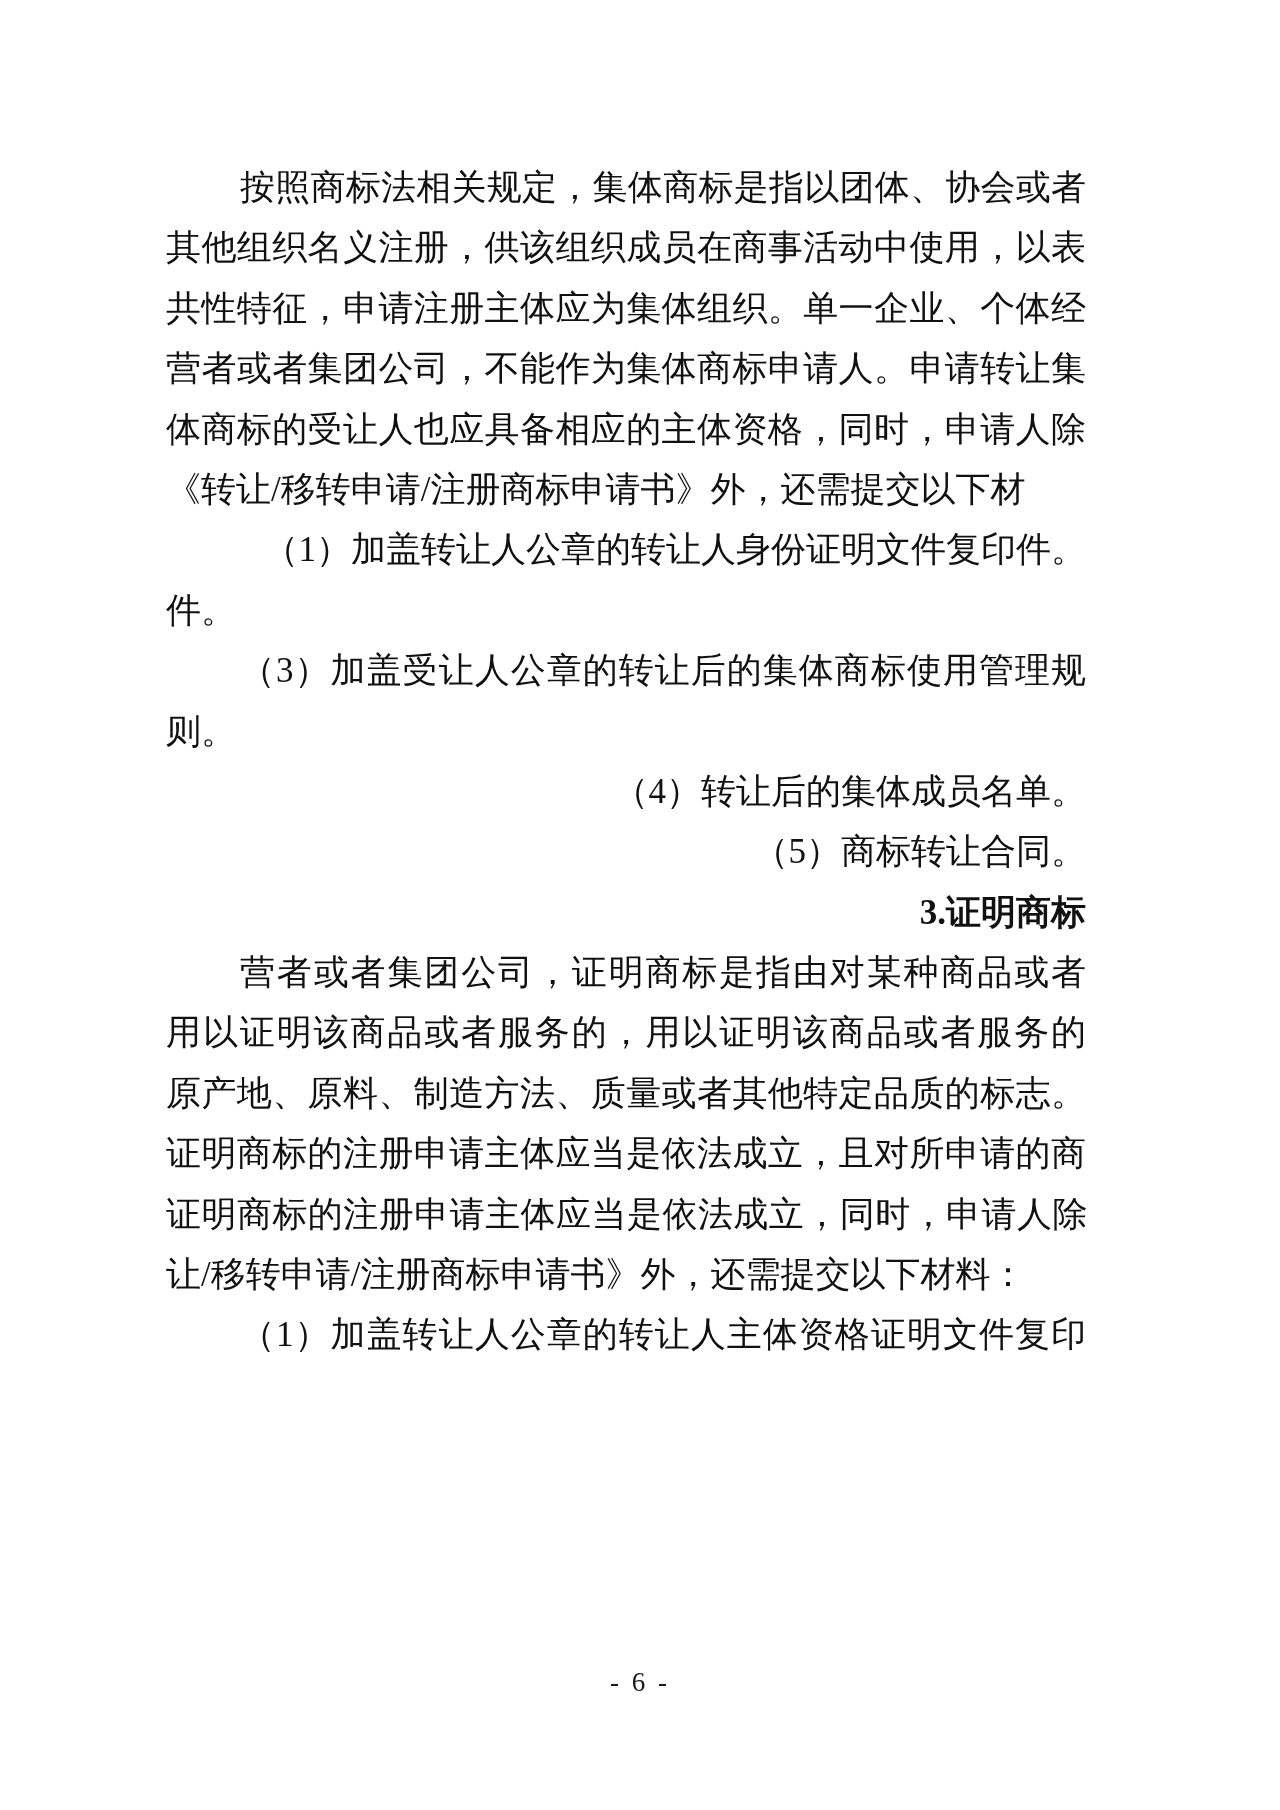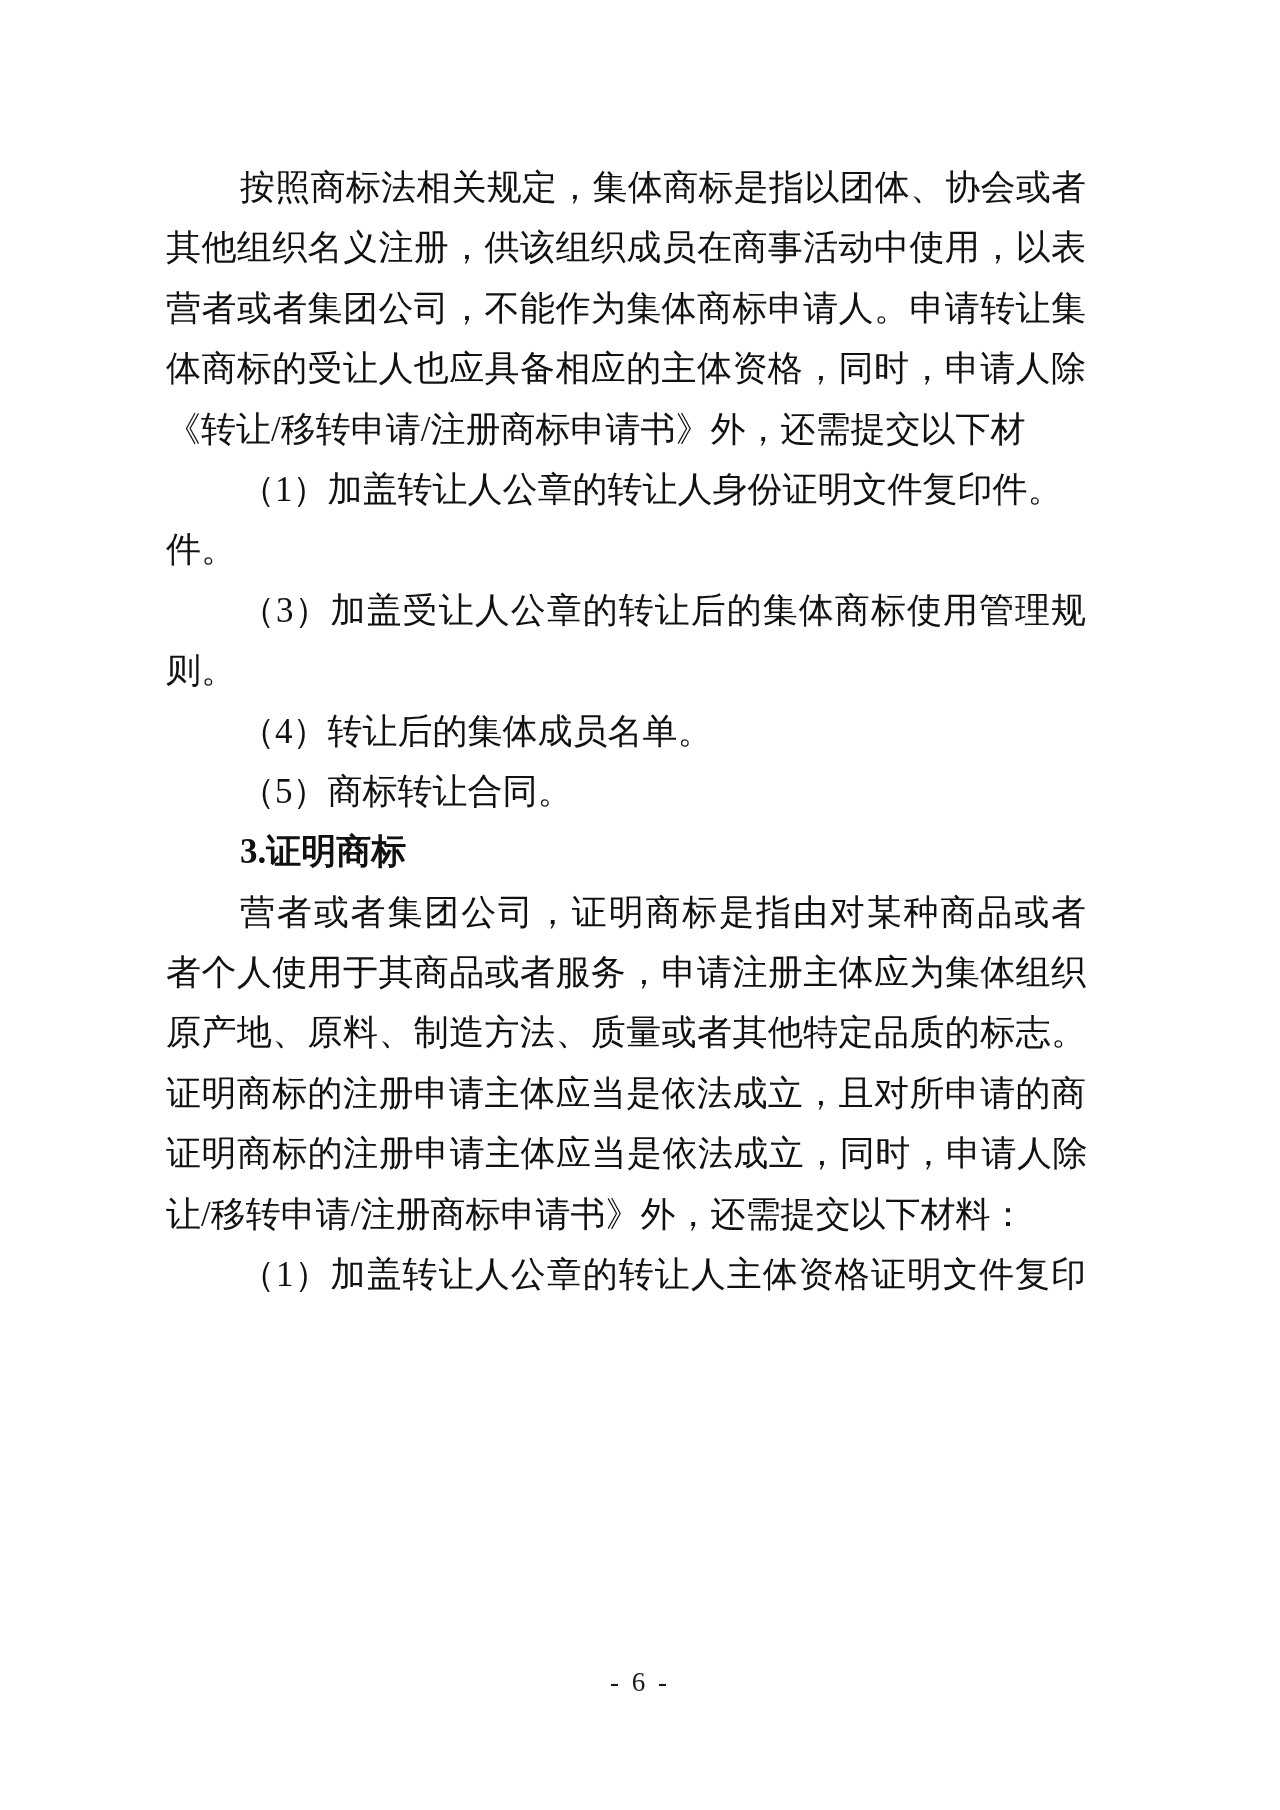--- a/index.html
+++ b/index.html
@@ -31,20 +31,21 @@
     overflow: hidden;
     text-align: left;
   }
   .j {
     text-align: justify;
     text-align-last: justify;
     text-justify: inter-character;
   }
   .ind {
     text-indent: 74px;
+    text-align: right;
   }
   .tight {
     letter-spacing: -1.5px;
   }
   .bold {
     font-weight: 700;
   }
   .footer {
     position: absolute;
     left: 0;
@@ -57,32 +58,33 @@
     color: #1a1a1a;
   }
 </style>
 </head>
 <body>
 
 <div class="page">
   <div class="body-block">
     <div class="line ind j">按照商标法相关规定，集体商标是指以团体、协会或者</div>
     <div class="line j">其他组织名义注册，供该组织成员在商事活动中使用，以表</div>
+    <div class="line j">共性特征，申请注册主体应为集体组织。单一企业、个体经</div>
     <div class="line j">营者或者集团公司，不能作为集体商标申请人。申请转让集</div>
     <div class="line j">体商标的受让人也应具备相应的主体资格，同时，申请人除</div>
     <div class="line">《转让/移转申请/注册商标申请书》外，还需提交以下材料：</div>
     <div class="line ind">（1）加盖转让人公章的转让人身份证明文件复印件。</div>
     <div class="line">件。</div>
     <div class="line ind j">（3）加盖受让人公章的转让后的集体商标使用管理规</div>
     <div class="line">则。</div>
     <div class="line ind">（4）转让后的集体成员名单。</div>
     <div class="line ind">（5）商标转让合同。</div>
     <div class="line ind bold">3.证明商标</div>
     <div class="line ind j">营者或者集团公司，证明商标是指由对某种商品或者</div>
-    <div class="line j">者个人使用于其商品或者服务，申请注册主体应为集体组织</div>
+    <div class="line j">用以证明该商品或者服务的，用以证明该商品或者服务的</div>
     <div class="line j">原产地、原料、制造方法、质量或者其他特定品质的标志。</div>
     <div class="line j">证明商标的注册申请主体应当是依法成立，且对所申请的商</div>
     <div class="line j tight">证明商标的注册申请主体应当是依法成立，同时，申请人除《转</div>
     <div class="line">让/移转申请/注册商标申请书》外，还需提交以下材料：</div>
     <div class="line ind j">（1）加盖转让人公章的转让人主体资格证明文件复印</div>
   </div>
 
   <div class="footer">- 6 -</div>
 </div>
 

